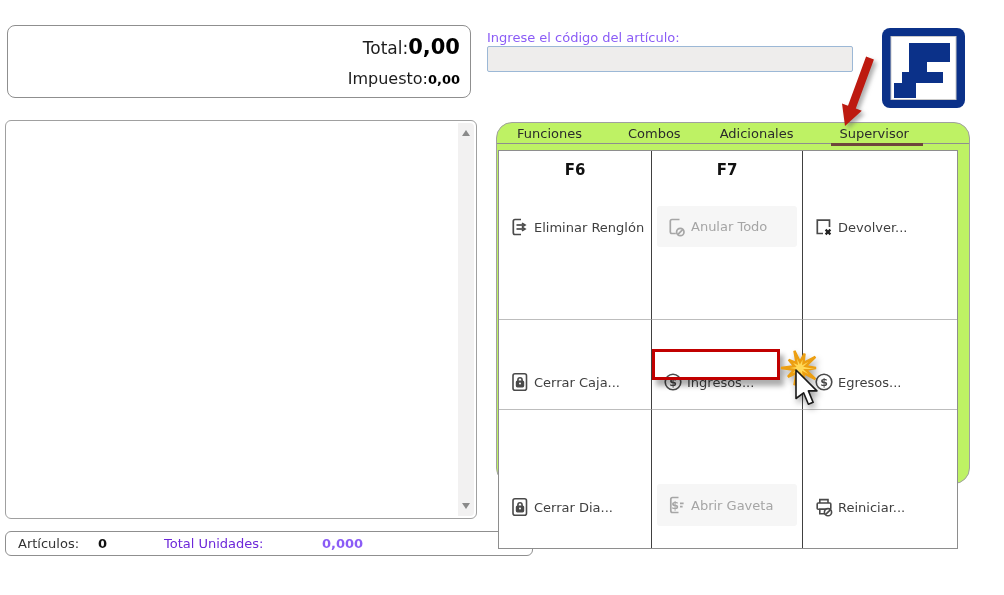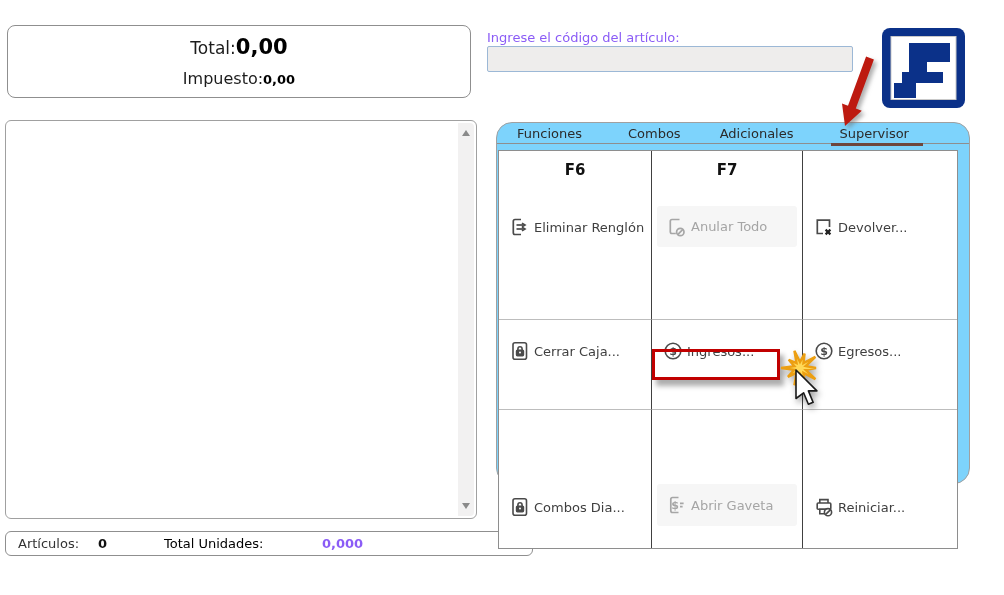--- a/index.html
+++ b/index.html
@@ -3,21 +3,21 @@
 <meta charset="utf-8">
 <style>
   * { margin:0; padding:0; box-sizing:border-box; }
   html,body { width:1004px; height:595px; background:#ffffff;
     font-family:"DejaVu Sans","Liberation Sans",sans-serif; color:#333; overflow:hidden; }
   body { position:relative; }
 
   
   .total-box { position:absolute; left:7px; top:25px; width:464px; height:73px;
     border:1px solid #8f8f8f; border-radius:8px; background:#fff; }
-  .total-row { display:flex; justify-content:center; align-items:baseline; padding:0 10px; }
+  .total-row { display:flex; justify-content:flex-end; align-items:baseline; padding:0 10px; }
   .total-row.first { margin-top:9px; }
   .total-row.second { margin-top:10px; }
   .lbl-total { font-size:17px; color:#1c1c1c; }
   .val-total { font-size:21px; font-weight:bold; color:#000; }
   .lbl-tax { font-size:16px; color:#1c1c1c; }
   .val-tax { font-size:13px; font-weight:bold; color:#000; }
 
   
   .code-label { position:absolute; left:487px; top:30px; font-size:13px; color:#8b5cf6; }
   .code-input { position:absolute; left:487px; top:46px; width:366px; height:26px;
@@ -35,44 +35,44 @@
   .sb-up { top:2px; } .sb-down { bottom:2px; }
   .tri-up { width:0; height:0; border-left:4px solid transparent; border-right:4px solid transparent; border-bottom:6px solid #8a8a8a; }
   .tri-down { width:0; height:0; border-left:4px solid transparent; border-right:4px solid transparent; border-top:6px solid #8a8a8a; }
 
   
   .status-box { position:absolute; left:5px; top:531px; width:528px; height:25px;
     border:1px solid #8f8f8f; border-radius:6px; background:#fff; font-size:13px; }
   .status-box span { position:absolute; top:4px; }
   .st-articles-lbl { left:12px; color:#333; }
   .st-articles-val { left:92px; font-weight:bold; color:#111; }
-  .st-units-lbl { left:158px; color:#000000; }
+  .st-units-lbl { left:158px; color:#6d28d9; }
   .st-units-val { left:316px; font-weight:bold; color:#8b5cf6; }
 
   
   .panel { position:absolute; left:496px; top:122px; width:474px; height:362px;
-    border:1px solid #a0a0a0; border-radius:16px; background:#7dd3fc; }
+    border:1px solid #a0a0a0; border-radius:16px; background:#bef264; }
   .tabstrip { position:relative; height:21px; border-bottom:1px solid #8e8e8e; display:flex; align-items:center; }
   .tab { position:relative; font-size:13px; color:#2b2b2b; padding:2px 4px; cursor:default; white-space:nowrap; }
   .tab-0 { margin-left:16px; } .tab-1 { margin-left:38px; } .tab-2 { margin-left:31px; } .tab-3 { margin-left:38px; }
   .tab.selected::after { content:""; position:absolute; left:-5px; right:-10px; bottom:-3px; height:3px; background:#6e463c; }
 
   .grid { position:absolute; left:1px; top:27px; width:460px; height:399px;
     border:1px solid #8e8e8e; background:#fff;
     display:grid; grid-template-columns:153px 151px 154px; grid-template-rows:169px 90px 138px; }
   .cell { position:relative; border-right:1px solid #404040; border-bottom:1px solid #bdbdbd; background:#fff; }
   .cell.last-col { border-right:none; }
   .cell.last-row { border-bottom:none; }
   .cell-header { text-align:center; font-size:15px; font-weight:bold; color:#111; padding-top:10px; height:30px; }
 
   .btn { position:absolute; left:10px; display:inline-flex; align-items:center; gap:3px;
     font-size:13px; color:#3f3f3f; cursor:pointer; white-space:nowrap; }
   .btn svg { width:22px; height:22px; flex-shrink:0; }
   .r1 .btn { top:65px; }
-  .r2 .btn { top:20px; }
+  .r2 .btn { top:51px; }
   .r3 .btn { top:86px; }
   .btn.disabled { background:#f6f6f6; border-radius:3px; color:#a5a5a5; cursor:default;
     left:5px; right:5px; padding-left:9px;text-align:center; }
   .r1 .btn.disabled { top:55px; height:41px; }
   .r3 .btn.disabled { top:74px; height:42px; }
 
   
   .red-arrow { position:absolute; left:832px; top:52px; width:56px; height:82px;
     filter:drop-shadow(3px 3px 2px rgba(110,110,110,.55)); pointer-events:none; }
   .highlight-box { position:absolute; left:652px; top:349px; width:128px; height:31px;
@@ -199,21 +199,21 @@
     </div>
 
     <div class="cell r3 last-row">
       <div class="btn">
         <svg viewBox="0 0 22 22" fill="none" stroke="#4a4a4a" stroke-width="1.6">
           <rect x="4" y="2.8" width="13.5" height="16.5" rx="2"></rect>
           <path d="M8.9 10.2 V8.9 a2.1 2.1 0 0 1 4.2 0 V10.2"></path>
           <rect x="7.6" y="10.2" width="6.8" height="5.4" rx="0.8" fill="#4a4a4a"></rect>
           <circle cx="11" cy="12.6" r="1" fill="#ffffff" stroke="none"></circle>
         </svg>
-        <span>Combos Dia...</span>
+        <span>Cerrar Dia...</span>
       </div>
     </div>
     <div class="cell r3 last-row">
       <div class="btn disabled">
         <svg viewBox="0 0 22 22" fill="none" stroke="#a6a6a6" stroke-width="1.7">
           <path d="M12.5 3.5 H6.5 Q4.8 3.5 4.8 5.2 V16.8 Q4.8 18.5 6.5 18.5 H12.5"></path>
           <text x="9" y="15" text-anchor="middle" font-size="11" font-weight="bold" fill="#a6a6a6" stroke="none" font-family="DejaVu Sans, sans-serif">$</text>
           <path d="M14 9.3 H17.6 M14 12.7 H16.6"></path>
         </svg>
         <span>Abrir Gaveta</span>

